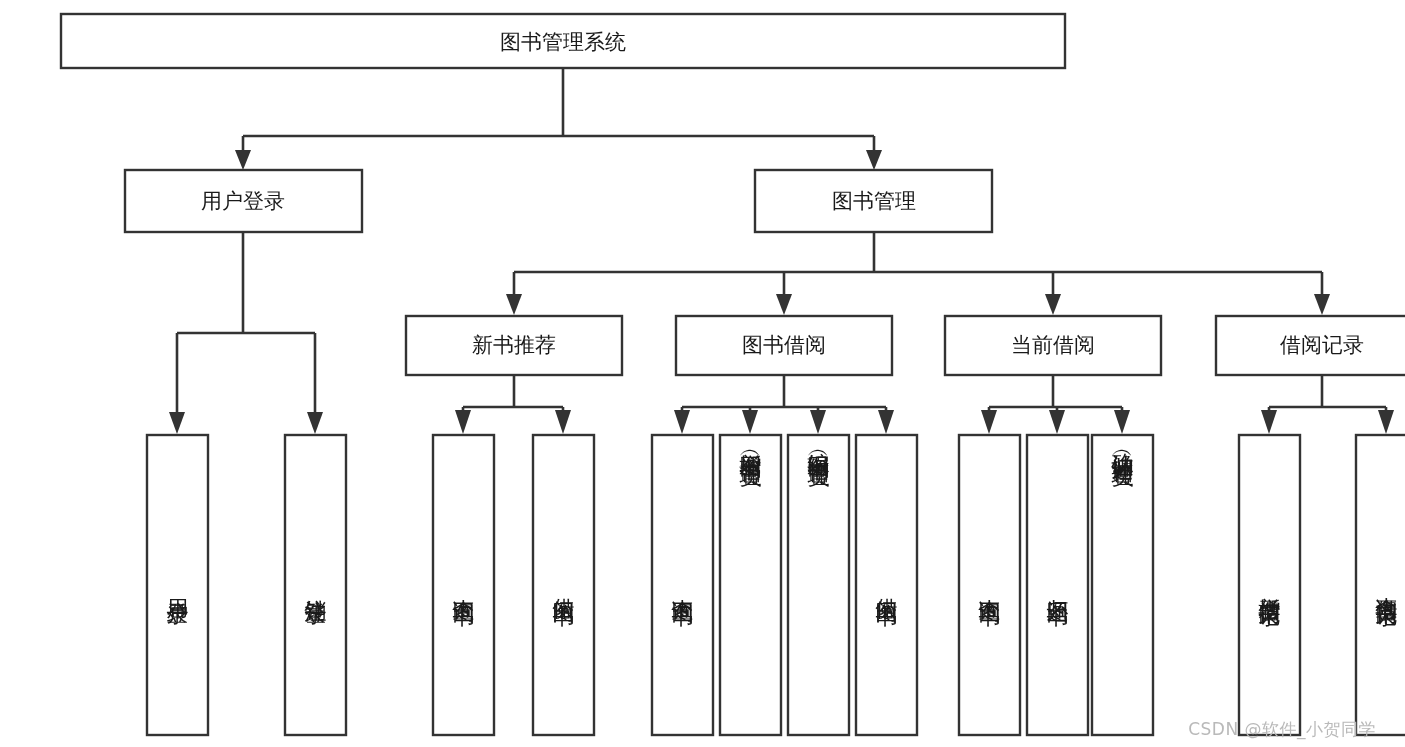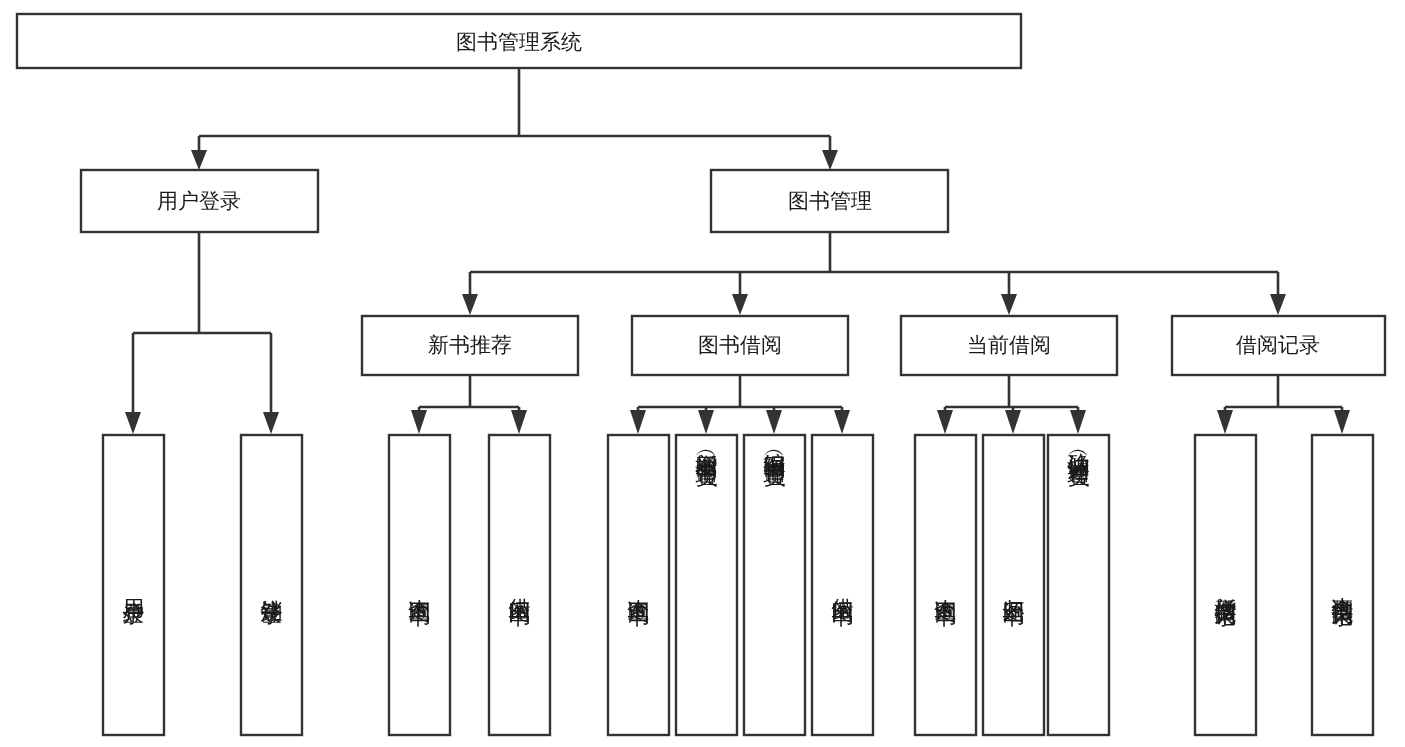--- a/index.html
+++ b/index.html
@@ -11,20 +11,21 @@
     width: 1405px;
     height: 747px;
     font-family: "DejaVu Sans", "Liberation Sans", sans-serif;
     overflow: hidden;
     position: relative;
   }
   #diagram-root {
     position: relative;
     width: 1342px;
     height: 747px;
+    margin-left: 44px;
   }
   svg.diagram-svg {
     position: absolute;
     top: 0;
     left: 0;
     width: 1405px;
     height: 747px;
   }
   .node-box {
     fill: #ffffff;
@@ -226,14 +227,15 @@
     <span class="leaf-label">确认归还（管理员）</span>
   </div>
 
   <div class="leaf-label-wrap" style="left:1195px; top:435px; width:61px; height:300px;">
     <span class="leaf-label">新增借阅记录</span>
   </div>
   <div class="leaf-label-wrap" style="left:1312px; top:435px; width:61px; height:300px;">
     <span class="leaf-label">查询借阅记录</span>
   </div>
 
+  <div class="watermark">CSDN @软件_小贺同学</div>
 
 </div>
 
 </body></html>

